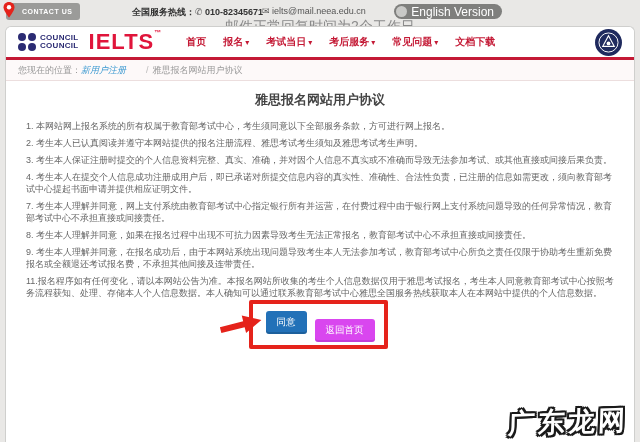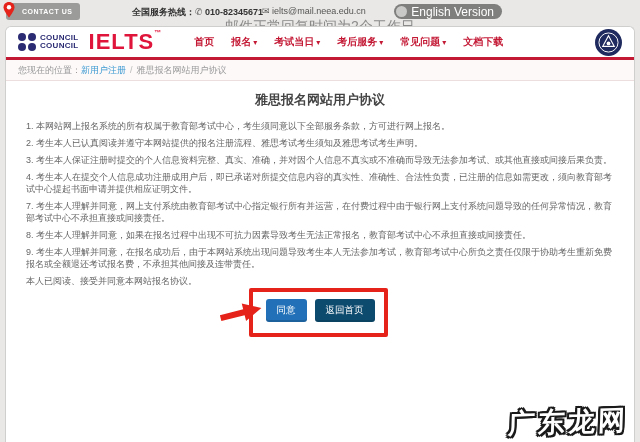--- a/index.html
+++ b/index.html
@@ -30,42 +30,42 @@
     background:#fff; border:1px solid #cfcfcd; border-bottom:none; border-radius:6px 6px 0 0; }
   
   .header { position:relative; height:33px; display:flex; align-items:center; padding:0 12px;
     border-bottom:3px solid #c41935; border-radius:6px 6px 0 0; background:#fff; }
   .bc-logo { display:flex; align-items:center; cursor:pointer; }
   .dots { display:grid; grid-template-columns:8px 8px; grid-gap:2px; margin-right:4px; }
   .dots i { width:8px; height:8px; border-radius:50%; background:#2b2b73; }
   .bc-text { font-size:8px; font-weight:bold; color:#2b2b73; line-height:8px; letter-spacing:.3px; }
   .ielts-logo { font-size:22px; font-weight:bold; color:#e0153b; margin-left:10px; letter-spacing:1px; cursor:pointer; }
   .ielts-logo sup { font-size:7px; vertical-align:top; }
-  .nav { display:flex; margin-left:32px; gap:17px; }
+  .nav { display:flex; margin-left:24px; gap:17px; }
   .nav-item { font-size:10px; font-weight:bold; color:#c41935; text-decoration:none; white-space:nowrap; cursor:pointer; }
   .caret::after { content:"▾"; font-size:8px; margin-left:2px; color:#c41935; }
   .seal { margin-left:auto; width:27px; height:27px; border-radius:50%; background:#1f2a5e;
     display:flex; align-items:center; justify-content:center; }
   .seal svg { display:block; }
   
   .breadcrumb { height:21px; background:#fdf9f9; border-bottom:1px solid #ecdede;
     display:flex; align-items:center; padding:2px 12px; font-size:9px; color:#999; }
-  .breadcrumb .link { color:#3d9ad1; text-decoration:none; margin-right:4px; cursor:pointer; }
+  .breadcrumb .link { color:#3d9ad1; text-decoration:none; margin-right:20px; cursor:pointer;font-style:italic; }
   .breadcrumb .sep { color:#bbb; margin-right:4px; }
   
   .content { padding:6px 20px 0 20px; }
   .agreement-title { text-align:center; font-size:13px; font-weight:bold; color:#444; margin:4px 0 11px 0; }
   .content p { font-size:9px; line-height:12px; color:#666; margin-bottom:5px; }
   
   .btn-row { position:relative; display:flex; justify-content:center; margin-top:7px; height:36px; }
   .btn-group { position:relative; display:flex; gap:8px; align-items:flex-start; padding-top:5px; }
   .btn { border:none; border-radius:3px; color:#fff; font-size:9.5px; padding:5px 11px; cursor:pointer;
     font-family:inherit; }
   .btn-agree { background:#2271b8; box-shadow:inset 0 -2px 0 rgba(0,0,0,.15); }
-  .btn-home { background:#0c4a6e; box-shadow:inset 0 -2px 0 rgba(0,0,0,.1); }
+  .btn-home { background:#d946ef; box-shadow:inset 0 -2px 0 rgba(0,0,0,.1);margin-top:8px; }
   .annotation-box { position:absolute; left:-17px; right:-13px; top:-6px; bottom:-7px;
     border:4px solid #e5231b; border-radius:2px; pointer-events:none; }
   .annotation-arrow { position:absolute; left:-48px; top:6px; pointer-events:none; }
   
   .watermark { position:absolute; right:12px; bottom:2px; font-size:27px; font-weight:bold;
     color:#fff; letter-spacing:3px; transform:rotate(-2deg) skewX(-4deg);
     text-shadow:-2px -2px 0 #1a1a1a, 2px -2px 0 #1a1a1a, -2px 2px 0 #1a1a1a, 2px 2px 0 #1a1a1a,
       0 -2px 0 #1a1a1a, 0 2px 0 #1a1a1a, -2px 0 0 #1a1a1a, 2px 0 0 #1a1a1a; }
 </style>
 </head>
@@ -132,21 +132,21 @@
 
   <div class="content">
     <div class="agreement-title">雅思报名网站用户协议</div>
     <p>1. 本网站网上报名系统的所有权属于教育部考试中心，考生须同意以下全部服务条款，方可进行网上报名。</p>
     <p>2. 考生本人已认真阅读并遵守本网站提供的报名注册流程、雅思考试考生须知及雅思考试考生声明。</p>
     <p>3. 考生本人保证注册时提交的个人信息资料完整、真实、准确，并对因个人信息不真实或不准确而导致无法参加考试、或其他直接或间接后果负责。</p>
     <p>4. 考生本人在提交个人信息成功注册成用户后，即已承诺对所提交信息内容的真实性、准确性、合法性负责，已注册的信息如需更改，须向教育部考试中心提起书面申请并提供相应证明文件。</p>
     <p>7. 考生本人理解并同意，网上支付系统由教育部考试中心指定银行所有并运营，在付费过程中由于银行网上支付系统问题导致的任何异常情况，教育部考试中心不承担直接或间接责任。</p>
     <p>8. 考生本人理解并同意，如果在报名过程中出现不可抗力因素导致考生无法正常报名，教育部考试中心不承担直接或间接责任。</p>
     <p>9. 考生本人理解并同意，在报名成功后，由于本网站系统出现问题导致考生本人无法参加考试，教育部考试中心所负之责任仅限于协助考生重新免费报名或全额退还考试报名费，不承担其他间接及连带责任。</p>
-    <p>本人已阅读、接受并同意本网站报名协议。</p>
+    <p>11.报名程序如有任何变化，请以本网站公告为准。本报名网站所收集的考生个人信息数据仅用于雅思考试报名，考生本人同意教育部考试中心按照考务流程获知、处理、存储本人个人信息数据。本人确知可以通过联系教育部考试中心雅思全国服务热线获取本人在本网站中提供的个人信息数据。</p>
 
     <div class="btn-row">
       <div class="btn-group">
         <button class="btn btn-agree">同意</button>
         <button class="btn btn-home">返回首页</button>
         <div class="annotation-box"></div>
         <svg class="annotation-arrow" width="46" height="26" viewBox="0 0 46 26">
           <g transform="rotate(-14 23 13)">
             <polygon points="2,10 26,10 26,4 44,13 26,22 26,16 2,16" fill="#e5231b"></polygon>
           </g>

